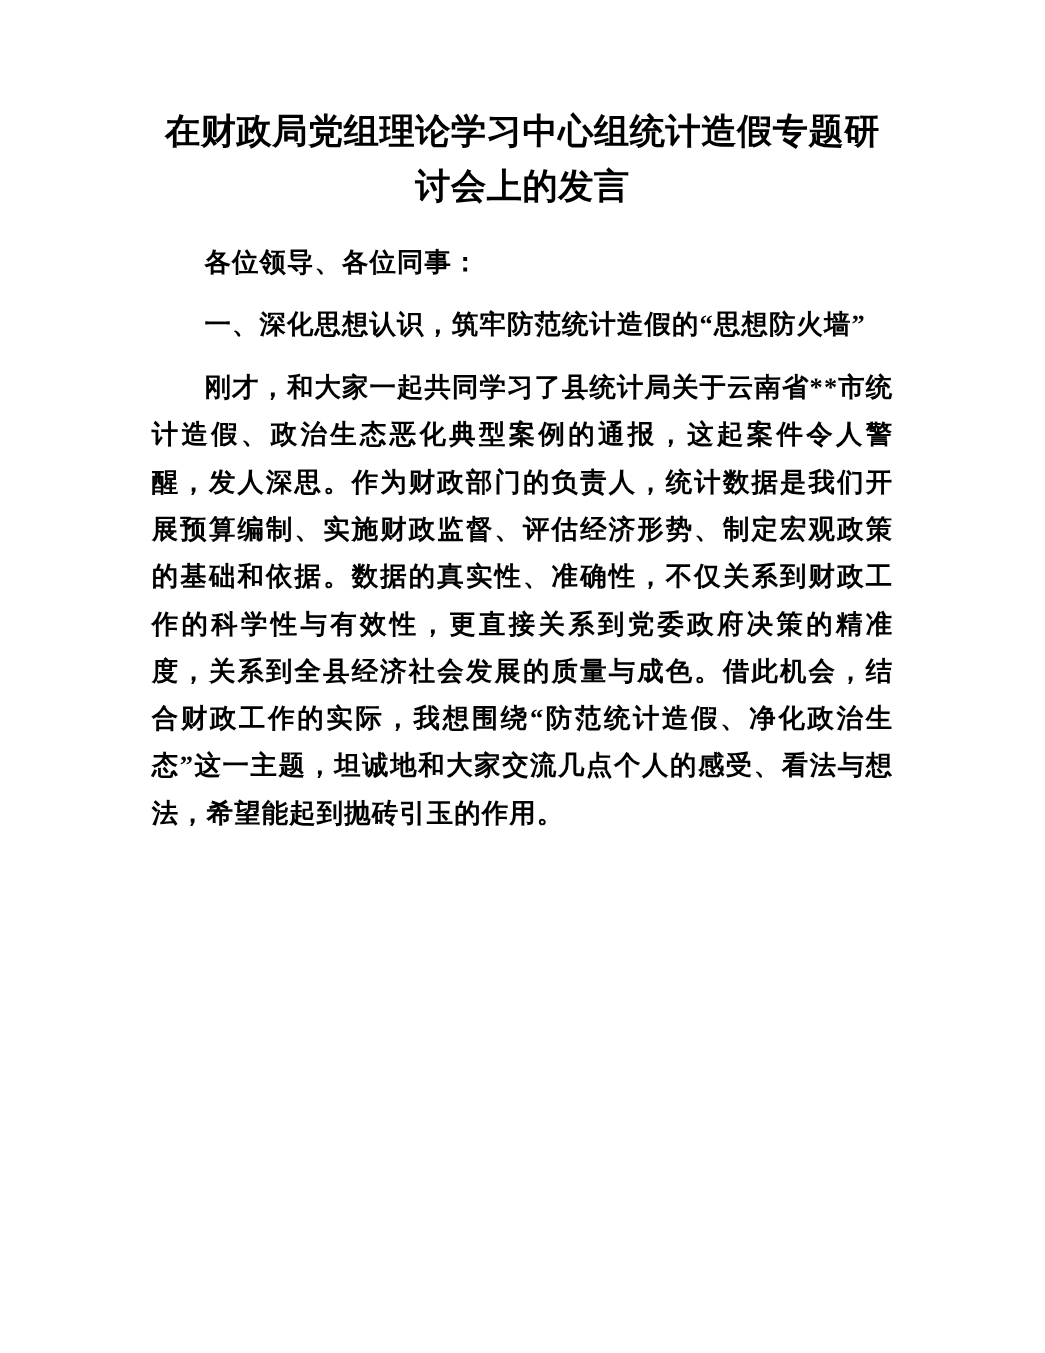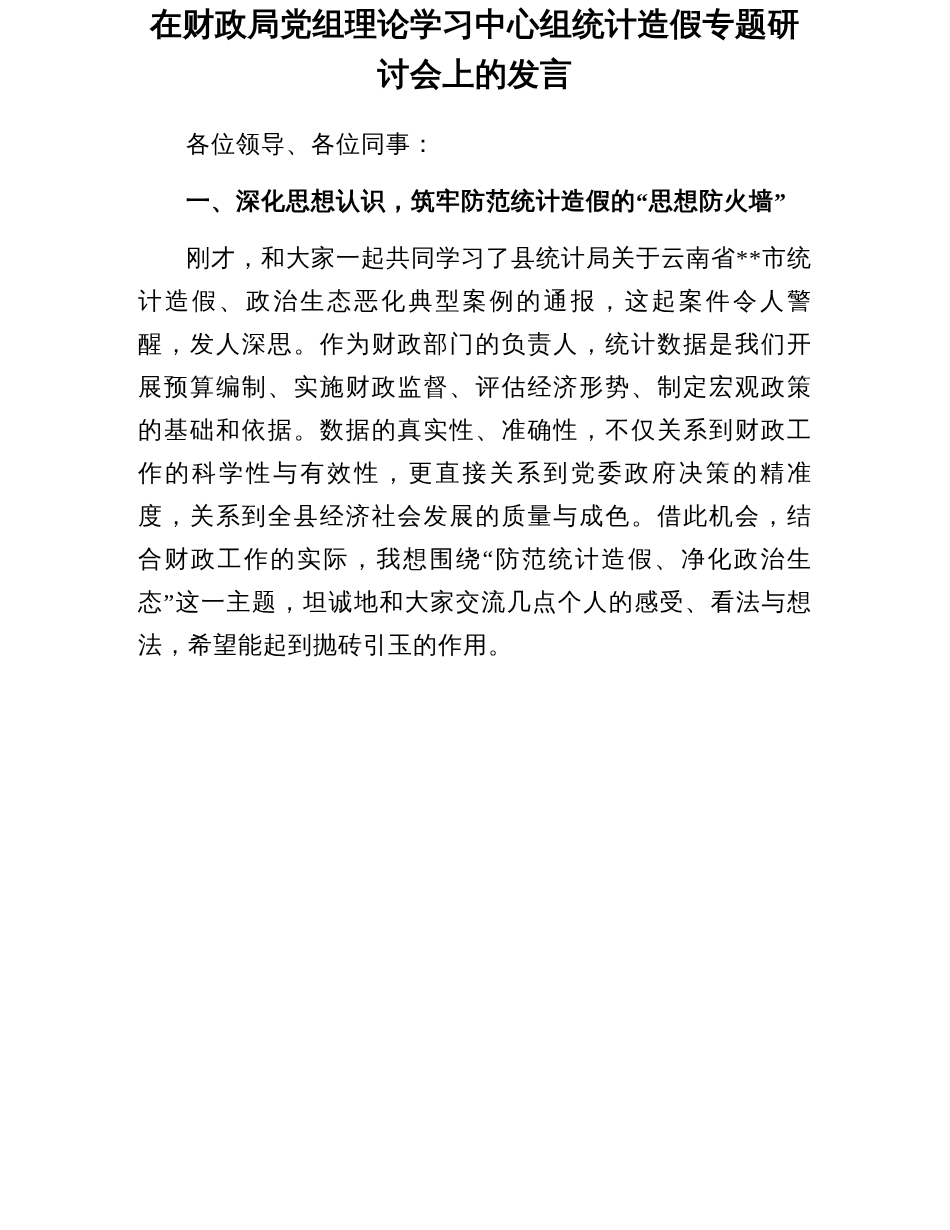--- a/index.html
+++ b/index.html
@@ -11,37 +11,39 @@
     width: 950px;
     height: 1230px;
     background: #ffffff;
     color: #000000;
     font-family: "Liberation Serif", "DejaVu Serif", serif;
     overflow: hidden;
   }
   .page {
     width: 674px;
     margin: 0 auto;
+    padding-top: 95px;
   }
   .doc-title {
     font-size: 32px;
     font-weight: bold;
     text-align: center;
     line-height: 1.55;
     margin: 0 0 24px 0;
     letter-spacing: 0.5px;
   }
   .para {
     font-size: 24px;
     letter-spacing: 1px;
     line-height: 43px;
     text-align: justify;
     text-indent: 2em;
     margin: 0 0 14px 0;
     word-break: break-all;
+    font-weight: bold;
   }
   .section-heading {
     font-weight: bold;
   }
 </style>
 </head>
 <body>
 
 <div class="page">
   <h1 class="doc-title">在财政局党组理论学习中心组统计造假专题研讨会上的发言</h1>

